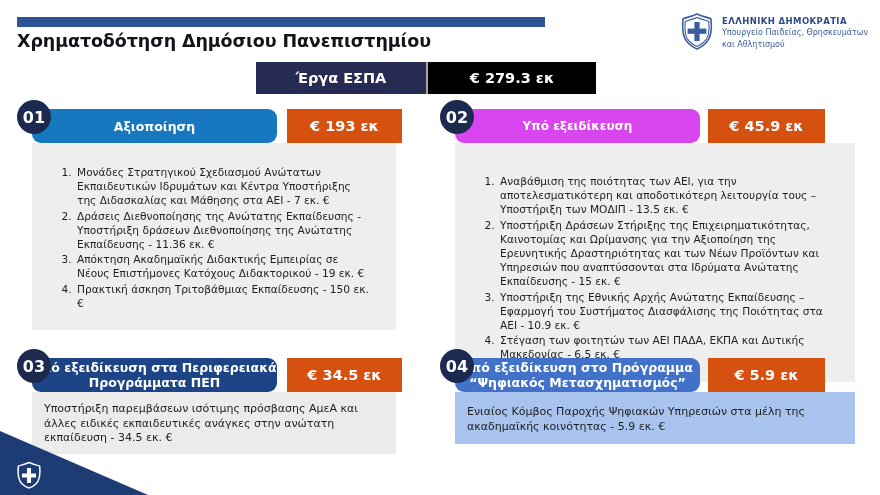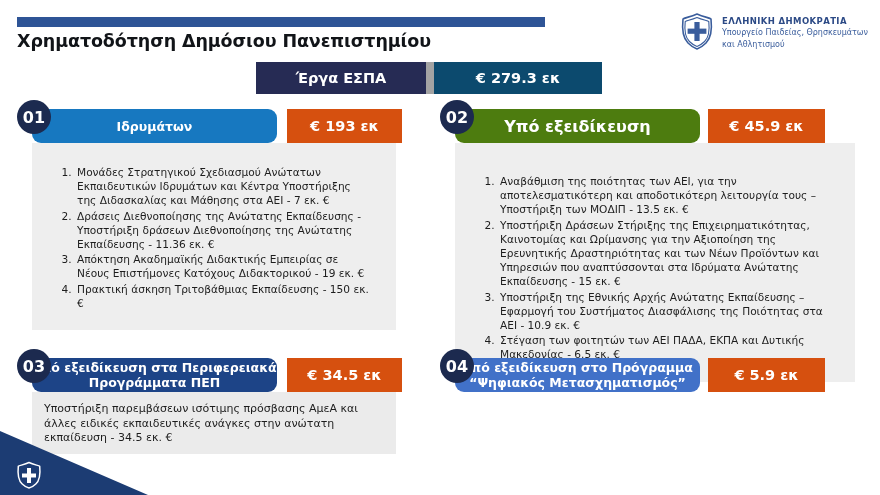--- a/index.html
+++ b/index.html
@@ -33,24 +33,24 @@
   .logo-l3{font-size:8px;color:#3a5d9c;line-height:11.5px;}
 
   
   .top-banner{position:absolute;left:256px;top:62px;display:flex;height:32px;}
   .tb-label{
     width:170px;background:#262b54;color:#fff;
     display:flex;align-items:center;justify-content:center;
     font-size:14.5px;font-weight:bold;
   }
   .tb-value{
-    width:168px;background:#0c4a6e;color:#fff;
+    width:168px;background:#000000;color:#fff;
     display:flex;align-items:center;justify-content:center;
     font-size:14.5px;font-weight:bold;
-    border-left:8px solid #a3a3a3;
+    border-left:2px solid #a3a3a3;
   }
 
   
   .card{position:absolute;}
   .card-head{position:relative;height:34px;}
   .badge{
     position:absolute;left:0;top:-9px;width:34px;height:34px;border-radius:50%;
     background:#1c2a4f;color:#fff;
     display:flex;align-items:center;justify-content:center;
     font-size:16px;font-weight:bold;z-index:3;
@@ -82,21 +82,21 @@
   .plain-body{font-size:11px;line-height:14.6px;}
 
   
   #card1{left:17px;top:109px;width:404px;}
   #card1 .pill{width:245px;background:#1778c0;font-size:12.5px;}
   #card1 .amount{left:270px;width:115px;}
   #card1 .card-body{margin-left:15px;width:364px;min-height:184px;}
 
   
   #card2{left:440px;top:109px;width:420px;}
-  #card2 .pill{width:245px;background:#4d7c0f;font-size:16px;}
+  #card2 .pill{width:245px;background:#d946ef;font-size:12px;}
   #card2 .amount{left:268px;width:117px;}
   #card2 .card-body{margin-left:15px;width:400px;min-height:192px;padding-top:19px;}
 
   
   #card3{left:17px;top:358px;width:404px;}
   #card3 .pill{width:245px;background:#1d4487;font-size:12.5px;}
   #card3 .amount{left:270px;width:115px;}
   #card3 .card-body{margin-left:15px;width:364px;min-height:60px;background:#ebebeb;}
 
   
@@ -140,21 +140,21 @@
   </div>
 
   <div class="top-banner">
     <div class="tb-label">Έργα ΕΣΠΑ</div>
     <div class="tb-value">€ 279.3 εκ</div>
   </div>
 
   <div class="card" id="card1">
     <div class="card-head">
       <div class="badge">01</div>
-      <div class="pill one-line">Ιδρυμάτων</div>
+      <div class="pill one-line">Αξιοποίηση</div>
       <div class="amount">€ 193 εκ</div>
     </div>
     <div class="card-body">
       <ol class="items">
         <li>Μονάδες Στρατηγικού Σχεδιασμού Ανώτατων Εκπαιδευτικών Ιδρυμάτων και Κέντρα Υποστήριξης της Διδασκαλίας και Μάθησης στα ΑΕΙ -  7 εκ. €</li>
         <li>Δράσεις Διεθνοποίησης της Ανώτατης Εκπαίδευσης - Υποστήριξη δράσεων Διεθνοποίησης της Ανώτατης Εκπαίδευσης -  11.36 εκ. €</li>
         <li>Απόκτηση Ακαδημαϊκής Διδακτικής Εμπειρίας σε Νέους Επιστήμονες Κατόχους Διδακτορικού -  19 εκ. €</li>
         <li>Πρακτική άσκηση Τριτοβάθμιας Εκπαίδευσης -  150 εκ. €</li>
       </ol>
     </div>
@@ -185,20 +185,23 @@
     <div class="card-body">
       <div class="plain-body">Υποστήριξη παρεμβάσεων ισότιμης πρόσβασης ΑμεΑ και άλλες ειδικές εκπαιδευτικές ανάγκες στην ανώτατη εκπαίδευση - 34.5 εκ. €</div>
     </div>
   </div>
 
   <div class="card" id="card4">
     <div class="card-head">
       <div class="badge">04</div>
       <div class="pill">Υπό εξειδίκευση στο Πρόγραμμα “Ψηφιακός Μετασχηματισμός”</div>
       <div class="amount">€ 5.9 εκ</div>
+    </div>
+    <div class="card-body">
+      <div class="plain-body">Ενιαίος Κόμβος Παροχής Ψηφιακών  Υπηρεσιών στα μέλη της ακαδημαϊκής  κοινότητας - 5.9 εκ. €</div>
     </div>
   </div>
 
   <div class="corner">
     <div class="corner-tri"></div>
     <svg class="corner-emblem" viewBox="0 0 26 28">
       <path d="M13 1.5 C8 3.8 3 4.5 2.3 5.3 C1.6 12 2.4 19.5 6.2 23 C8.6 25.3 10.9 26.6 13 27 C15.1 26.6 17.4 25.3 19.8 23 C23.6 19.5 24.4 12 23.7 5.3 C23 4.5 18 3.8 13 1.5 Z" fill="none" stroke="#ffffff" stroke-width="1.5"></path>
       <rect x="11" y="7" width="4" height="15" fill="#ffffff"></rect>
       <rect x="6" y="12.5" width="14" height="4" fill="#ffffff"></rect>
     </svg>

